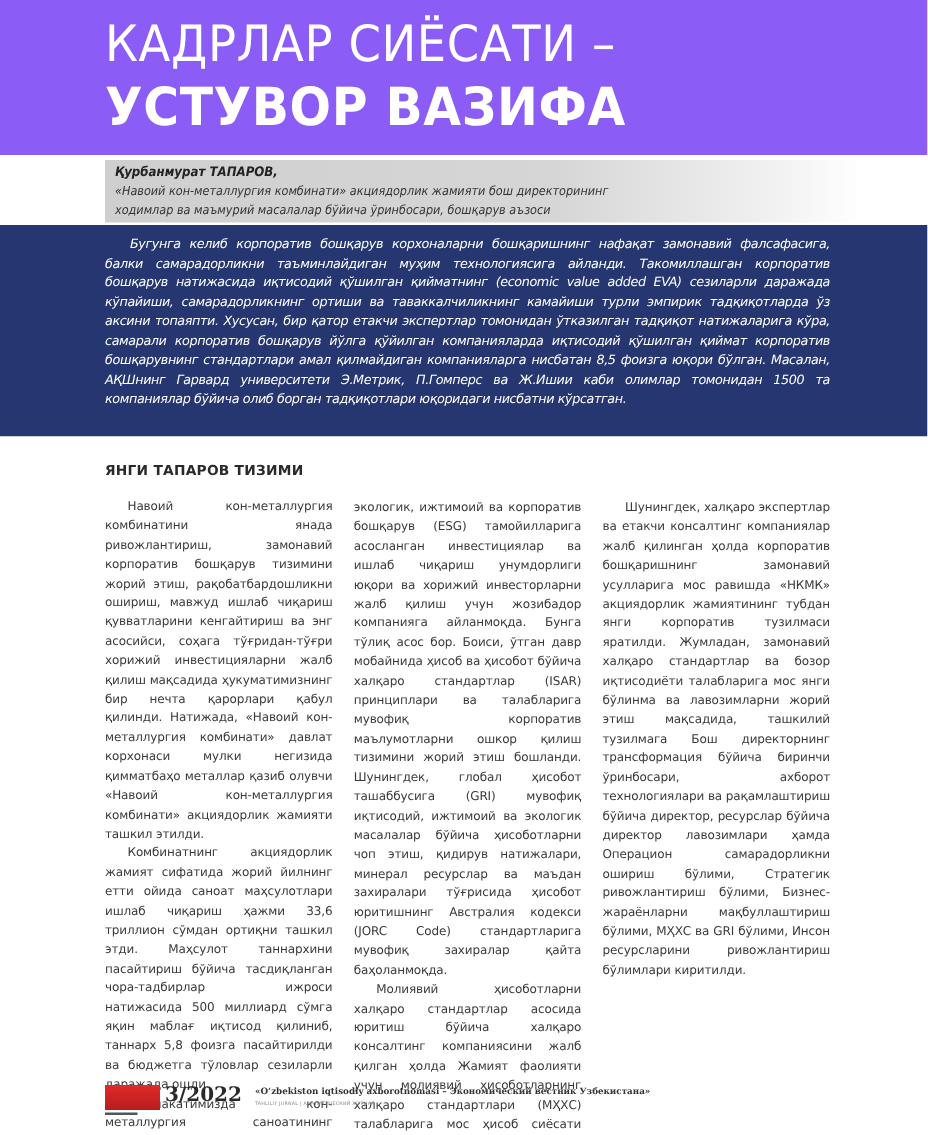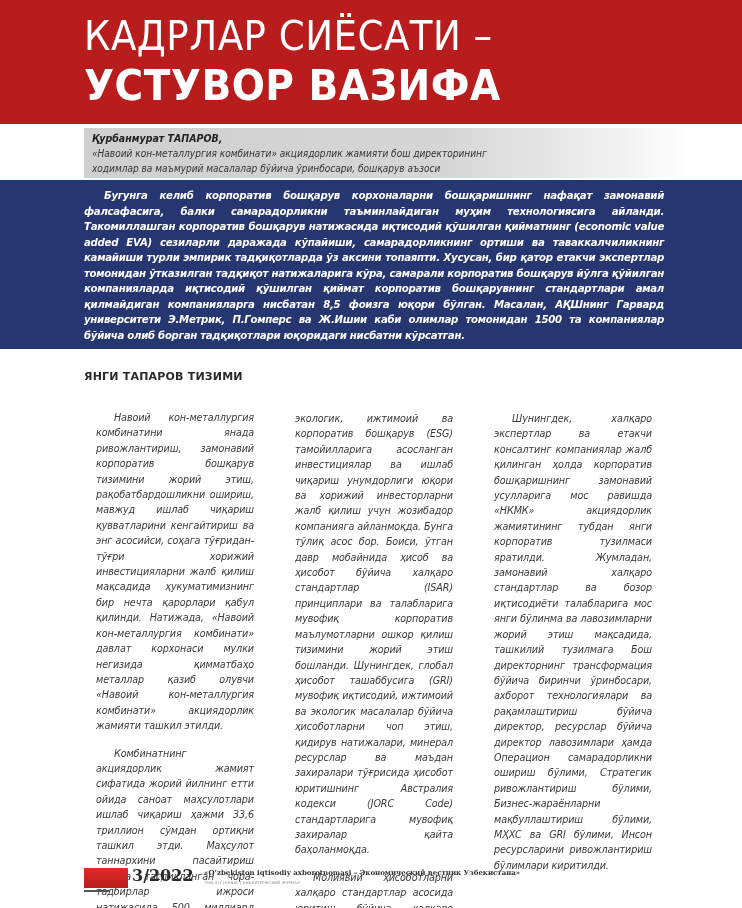--- a/index.html
+++ b/index.html
@@ -2,21 +2,21 @@
 <html><head>
   <meta charset="utf-8">
   <style>
     html, body { margin: 0; padding: 0; }
     body {
       width: 742px; height: 908px; overflow: hidden; background: #ffffff;
       font-family: "DejaVu Sans", sans-serif; color: #2a2a2a; position: relative;
     }
     .title-band {
       position: absolute; left: 0; top: 0; width: 742px; height: 124px;
-      background: #b91c1c;
+      background: #8b5cf6;
     }
     .title-line1 {
       position: absolute; left: 84px; top: 12px;
       font-family: "DejaVu Sans", sans-serif; font-weight: normal;
       font-size: 40px; line-height: 48px; color: #ffffff; letter-spacing: 0.5px;
       transform: scaleX(0.93); transform-origin: left;
       white-space: nowrap;
     }
     .title-line2 {
       position: absolute; left: 84px; top: 60px;
@@ -40,37 +40,37 @@
       font-family: "DejaVu Sans", sans-serif; font-style: italic;
       font-size: 10px; line-height: 15px; color: #333;
       transform: scaleX(0.9); transform-origin: left; white-space: nowrap;
     }
     .lead-band {
       position: absolute; left: 0; top: 180px; width: 742px; height: 169px;
       background: #253670;
     }
     .lead-text {
       position: absolute; left: 84px; top: 8px; width: 580px;
-      font-family: "DejaVu Sans", sans-serif; font-style: italic; font-weight: bold;
+      font-family: "DejaVu Sans", sans-serif; font-style: italic; font-weight: normal;
       font-size: 10.2px; line-height: 15.5px; color: #ffffff;
       text-align: justify; text-indent: 20px;
       letter-spacing: -0.3px;
     }
     .section-heading {
       position: absolute; left: 84px; top: 370px;
       font-family: "DejaVu Sans", sans-serif; font-weight: bold;
       font-size: 11px; color: #2a2a2a; letter-spacing: 0.2px;
     }
     .col {
       position: absolute; top: 398px; width: 182px;
       font-family: "DejaVu Sans", sans-serif;
       font-size: 9.6px; line-height: 15.4px; color: #3a3a3a;
       text-align: justify; letter-spacing: -0.1px;
     }
-    .col p { margin: 12px; text-indent: 18px; font-style: italic; }
+    .col p { margin: 0; text-indent: 18px; }
     .col p.cont { text-indent: 0; }
     .col1 { left: 84px; }
     .col2 { left: 283px; top: 399px; }
     .col3 { left: 482px; top: 399px; }
     .footer-block {
       position: absolute; left: 84px; top: 868px; width: 44px; height: 20px;
       background: linear-gradient(to bottom, #e02a2a, #b81c1c);
     }
     .footer-underline {
       position: absolute; left: 84px; top: 890px; width: 26px; height: 2px; background: #555;

